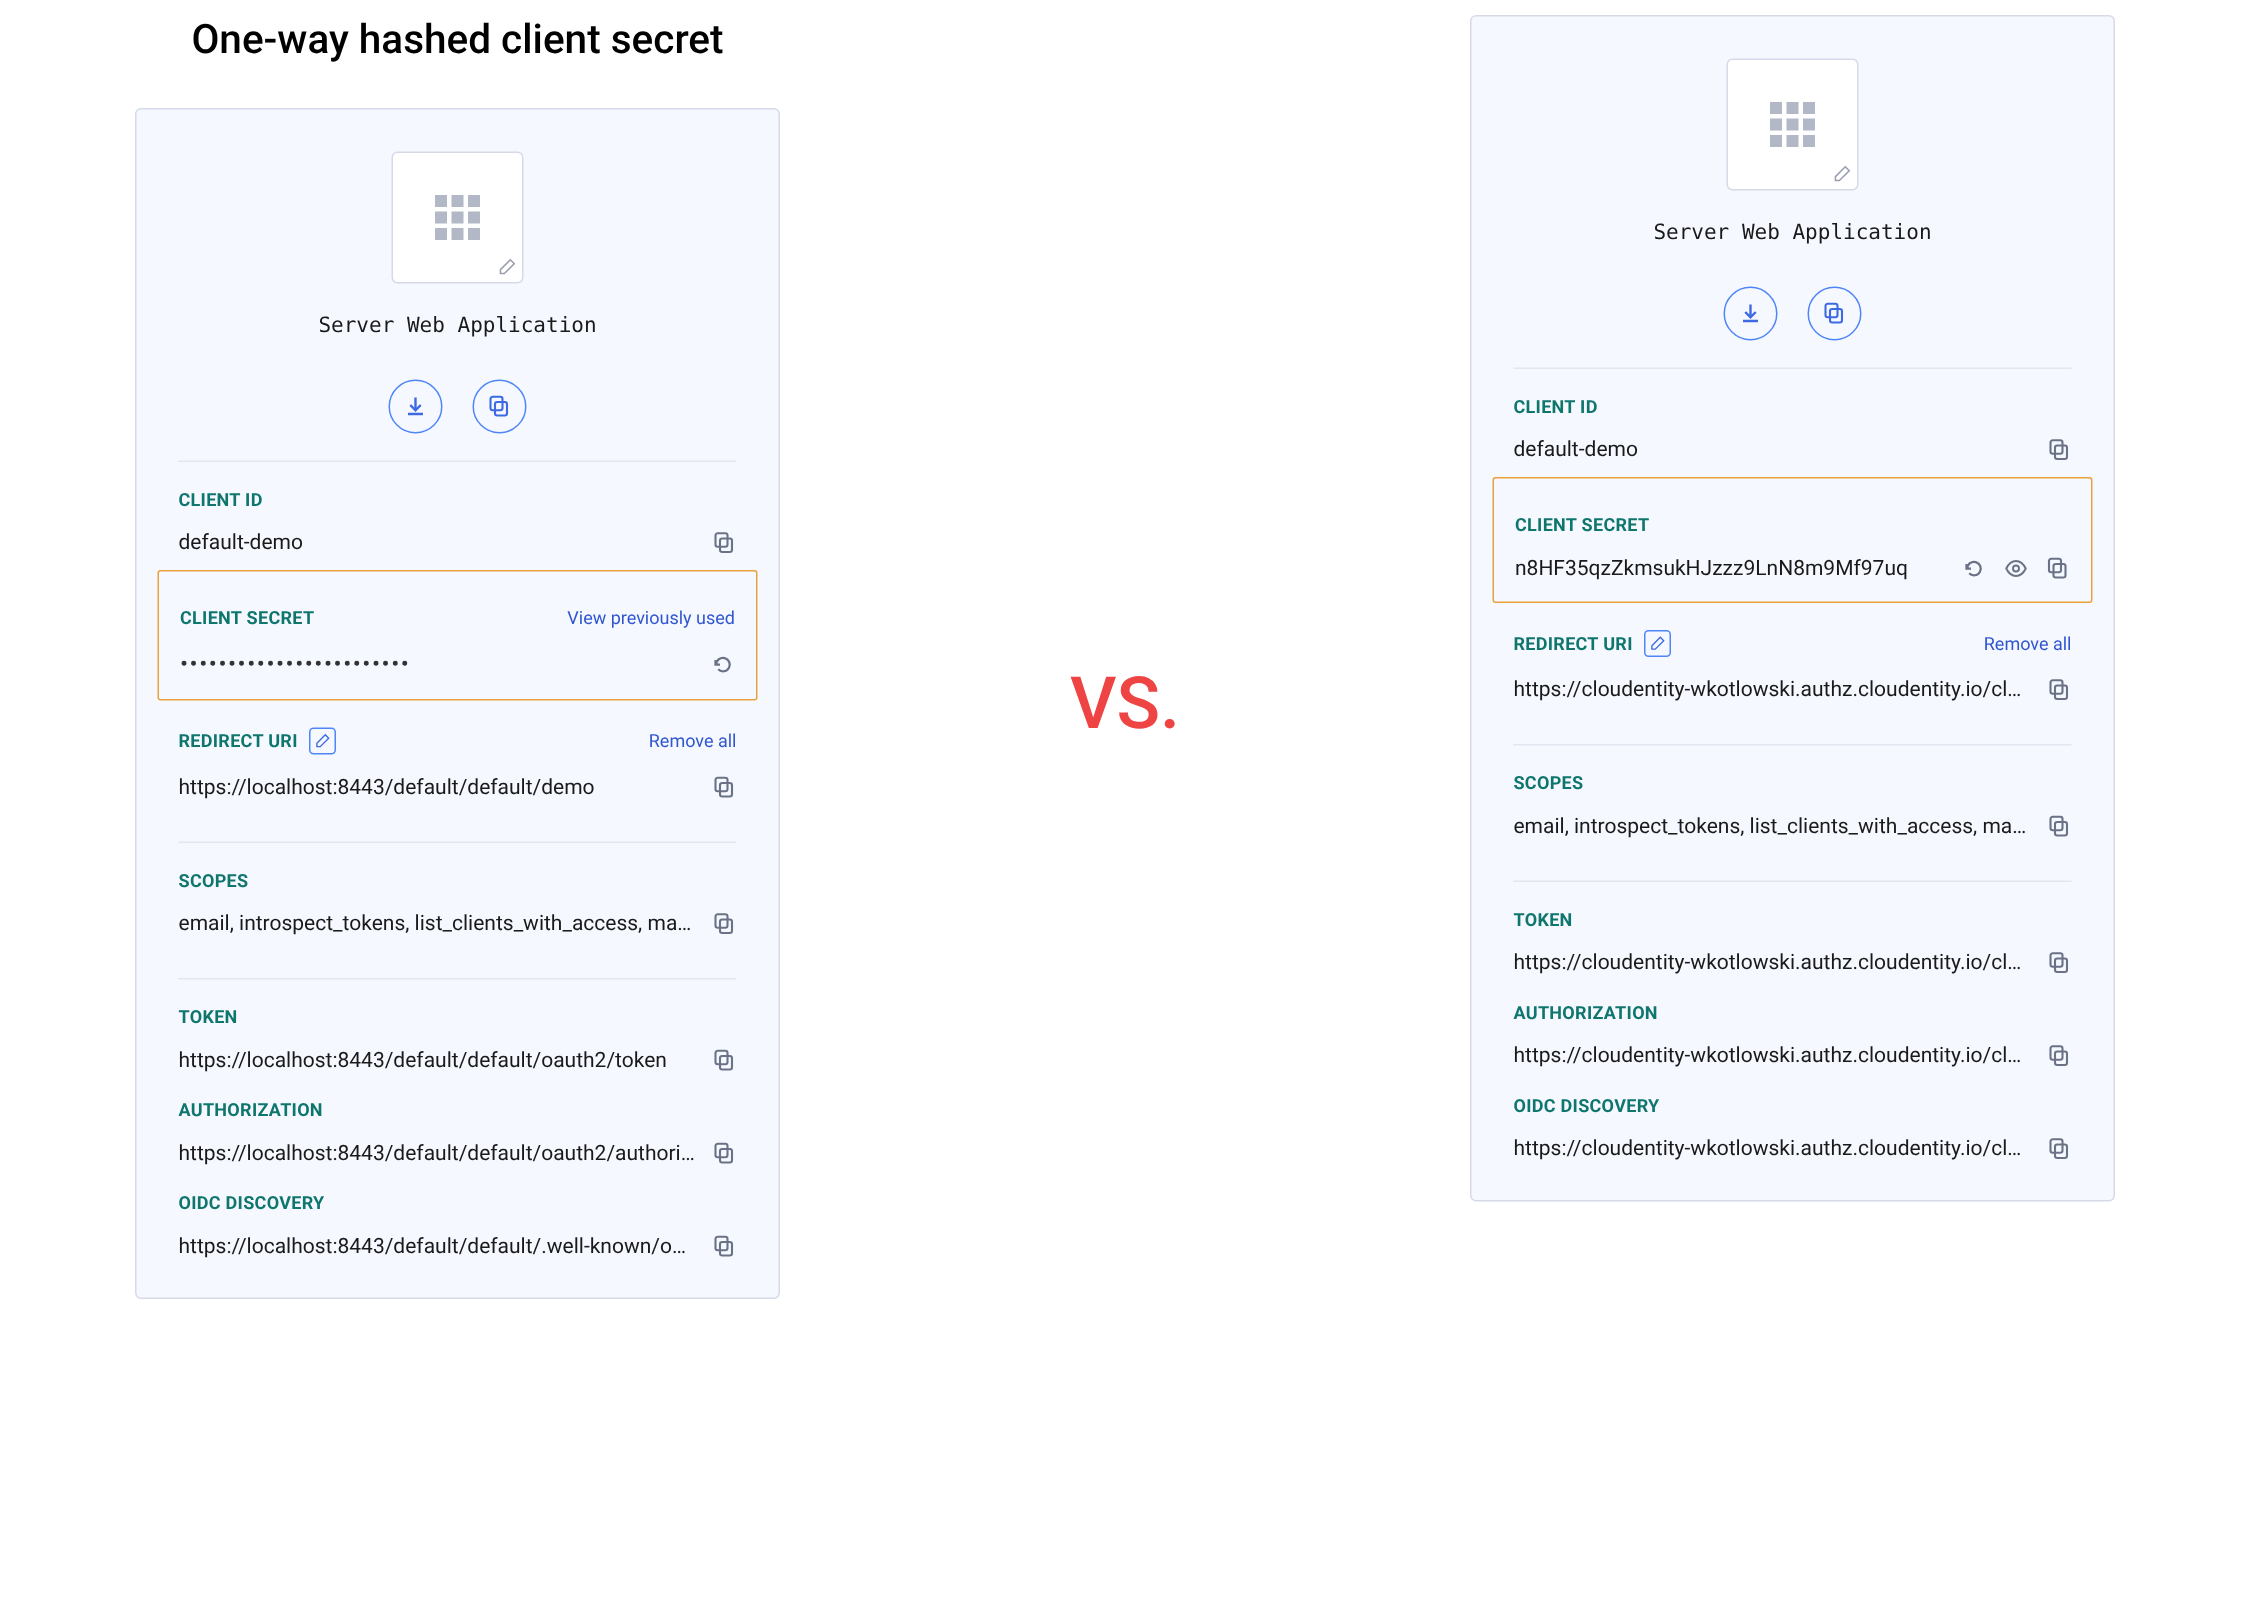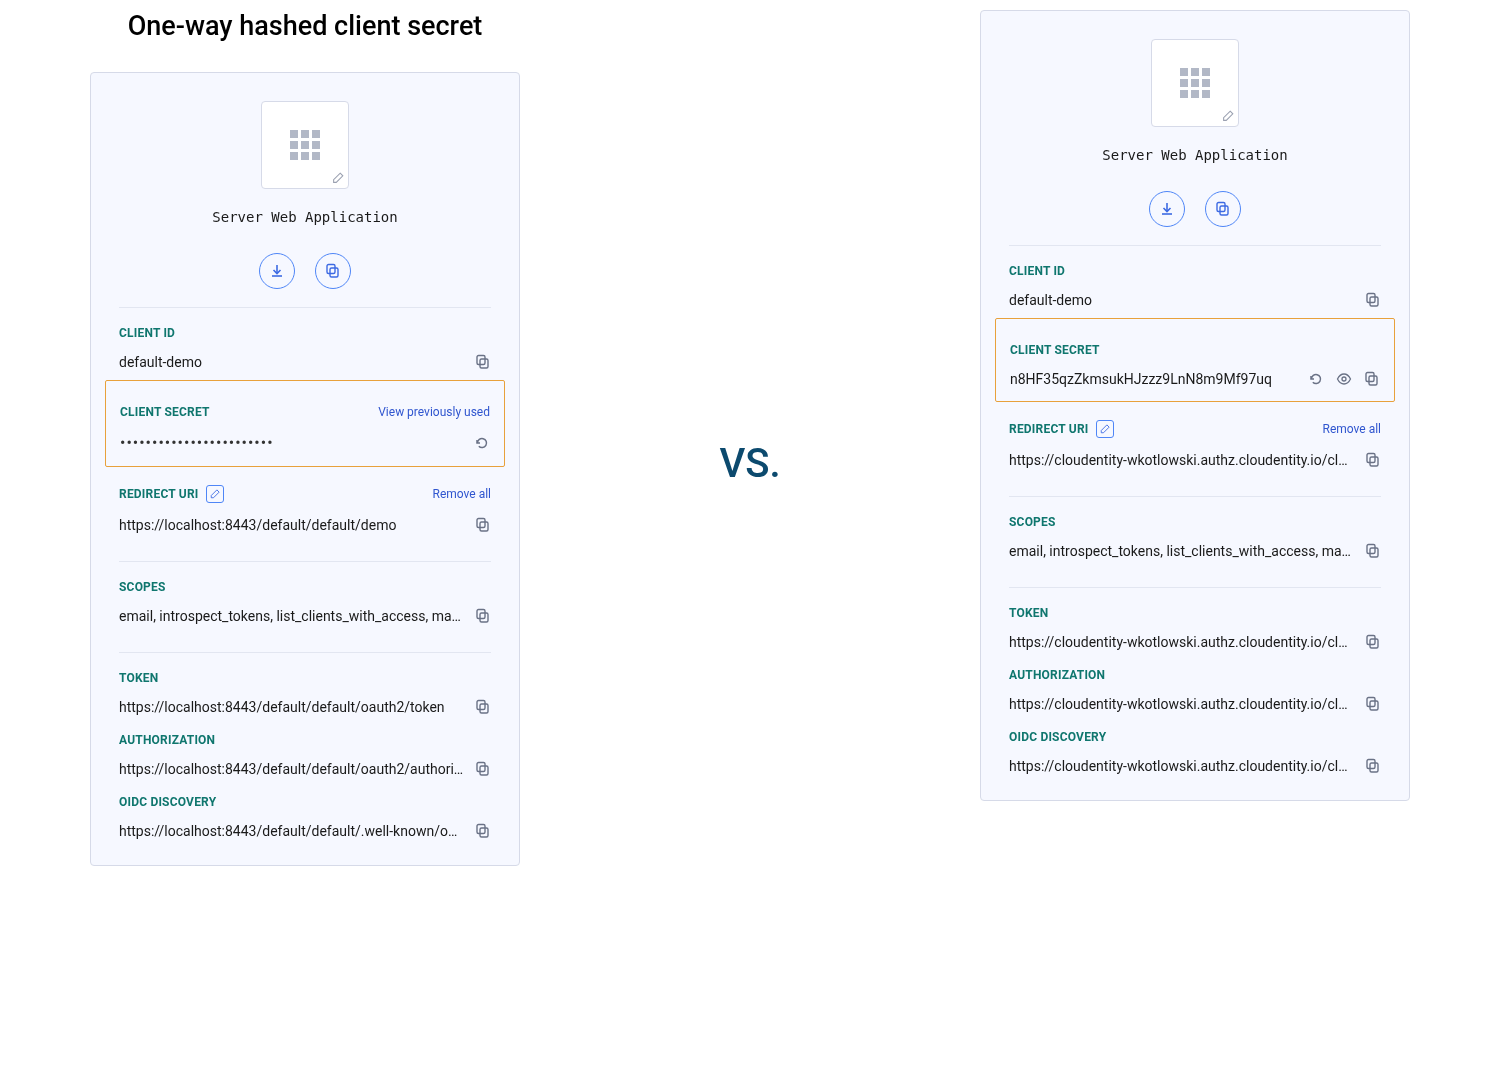--- a/index.html
+++ b/index.html
@@ -24,23 +24,23 @@
     width: 430px;
   }
   .title {
     font-size: 27px;
     font-weight: 500;
     color: #000;
     margin-bottom: 30px;
     text-align: right;
   }
   .vs {
-    font-size: 40px;
+    font-size: 48px;
     font-weight: 500;
-    color: #0c4a6e;
+    color: #ef4444;
     margin-top: 430px;
   }
   .panel {
     width: 430px;
     background: #f6f8ff;
     border: 1px solid #d6dae8;
     border-radius: 4px;
     padding: 28px 28px 26px 28px;
   }
 

